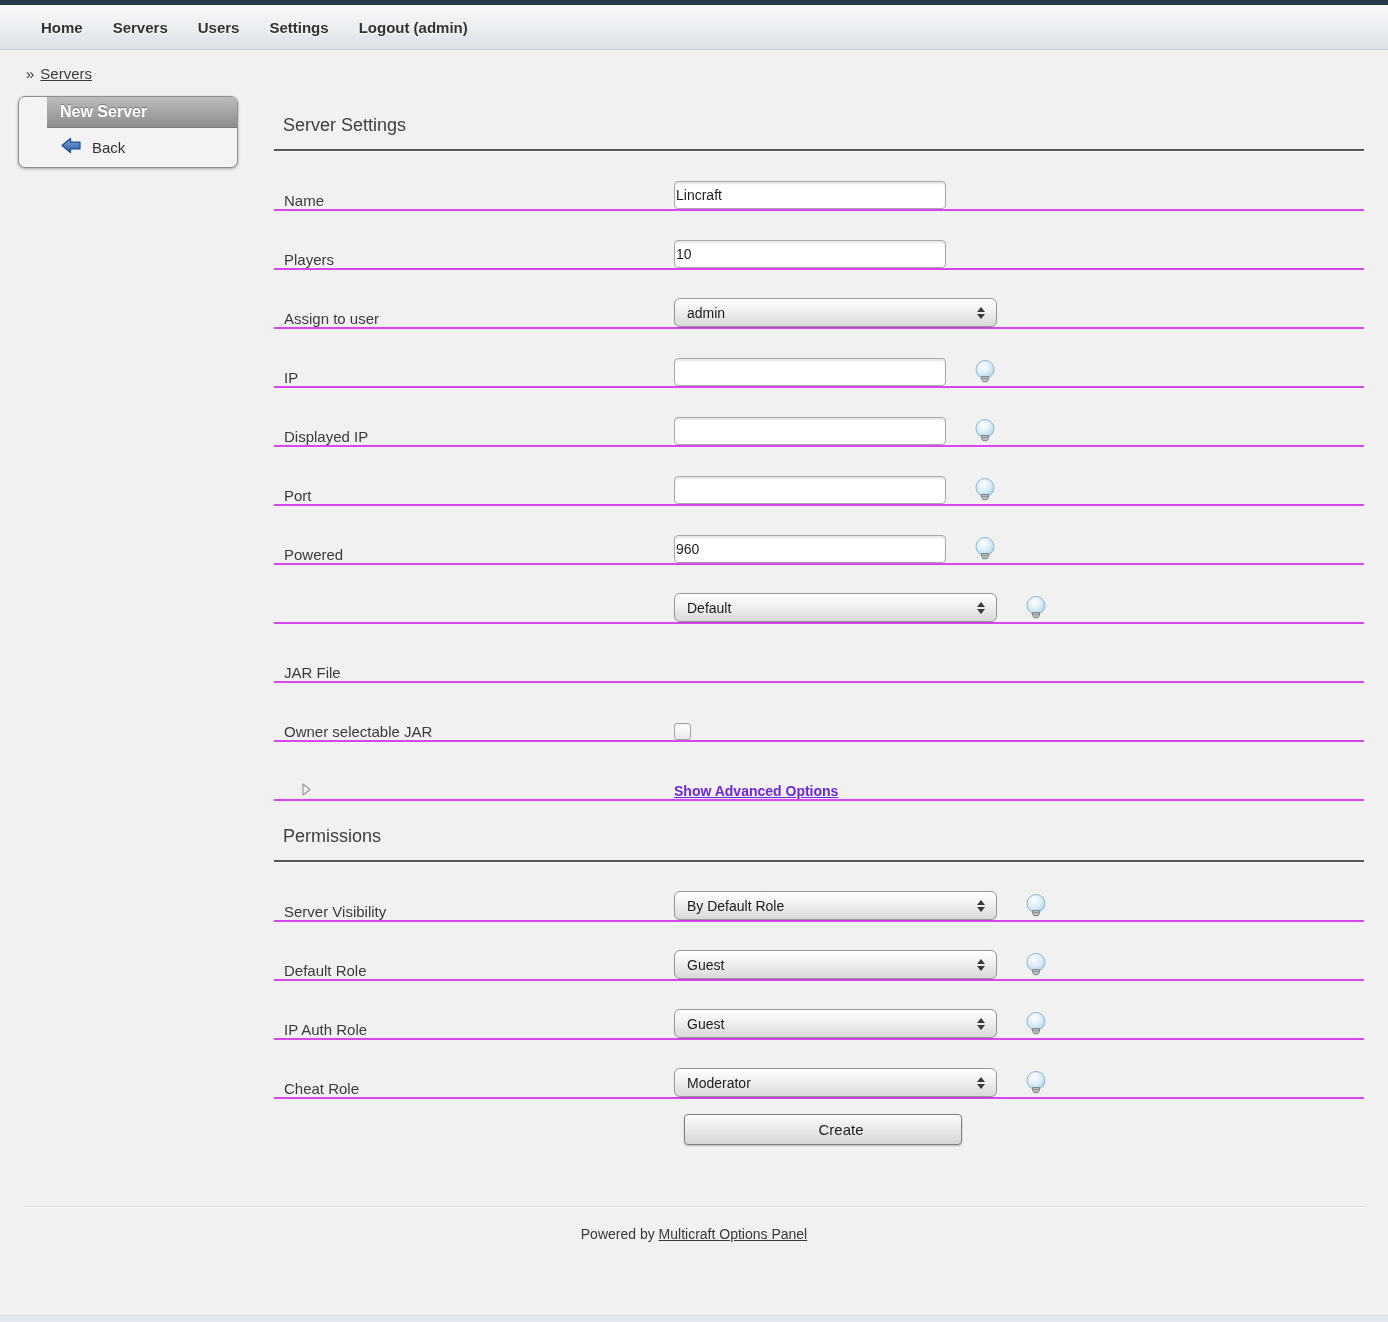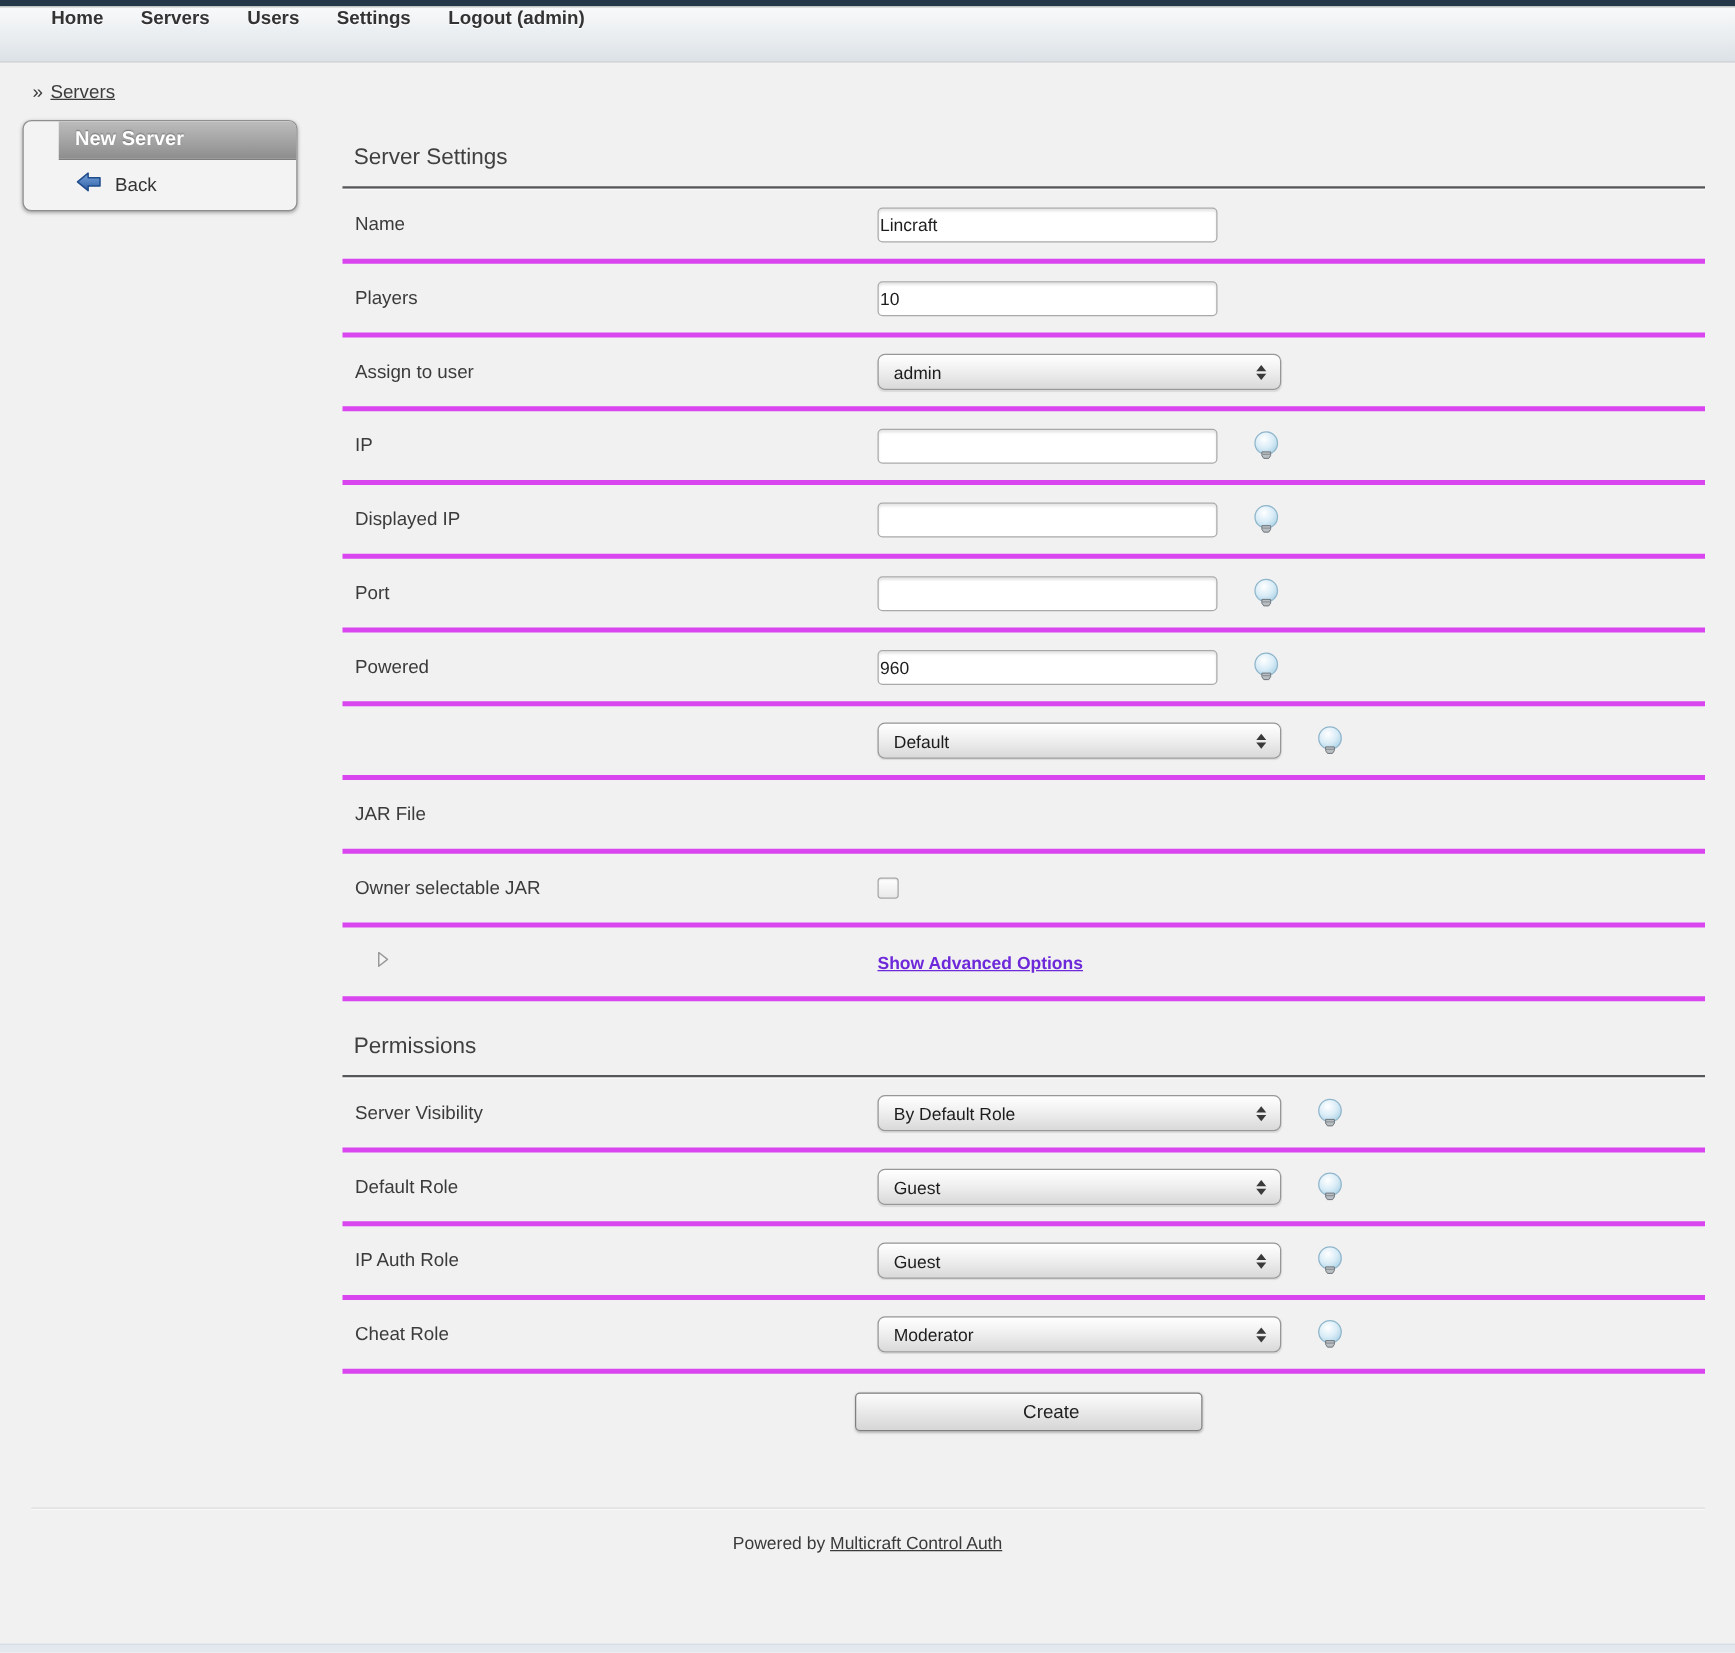--- a/index.html
+++ b/index.html
@@ -10,21 +10,21 @@
     color:#3b3b3b;
     position:relative;
     min-height:1322px;
   }
   
   .top-strip { height:6px; background:#24384a; border-bottom:1px solid #f6f2ea; }
   .navbar {
     height:44px;
     background:linear-gradient(#f8f9fa, #e9edf0 55%, #dce1e7);
     border-bottom:1px solid #c9ccd0;
-    display:flex; 
+    display:flex; align-items:center;
     padding-left:26px;
   }
   .nav-item {
     font-size:15px; font-weight:bold; color:#333;
     padding:0 15px; cursor:pointer; text-shadow:0 1px 0 #fff;
   }
   .breadcrumb { padding:15px 0 0 26px; font-size:15px; color:#3c3c3c; height:40px; }
   .breadcrumb a { color:#3c3c3c; text-decoration:underline; cursor:pointer; }
   .breadcrumb .sep { margin-right:6px; }
 
@@ -43,23 +43,22 @@
   }
   .side-row { display:flex; align-items:center; padding:9px 13px; cursor:pointer; }
   .side-row .back-label { font-size:15px; color:#333; margin-left:10px; }
 
   
   .main { margin:0 24px 0 274px; }
   .section-title { font-size:18px; font-weight:normal; color:#404040; padding:25px 0 13px 9px; }
   .section-rule { border-top:2px solid #56575b; border-bottom:1px solid #fbfbfb; height:0; }
 
   .row {
-    display:flex; align-items:center; min-height:59px;
-    border-bottom:4px solid #d946ef;
-    gap:28px;
+    display:flex; align-items:flex-end; min-height:59px;
+    border-bottom:2px solid #d946ef;
   }
   .row-label { width:400px; padding-left:10px; font-size:15px; color:#3b3b3b; flex-shrink:0; }
   .row-field { display:flex; align-items:center; }
 
   .ti {
     width:272px; height:28px; border:1px solid #a9a9a9; border-radius:4px;
     padding:0 1px; font-size:14px; color:#1d1d1d; background:#fff;
     box-shadow:inset 0 2px 2px rgba(0,0,0,.10);
     font-family:"Liberation Sans", sans-serif; outline:none;
   }
@@ -376,16 +375,16 @@
   <div class="create-row">
     <div class="create-spacer"></div>
     <button class="create-btn">Create</button>
   </div>
 
 </main>
 
 <div class="footer-rule"></div>
 <div class="footer-text">
   <span>Powered by</span>
-  <a>Multicraft Control Auth</a>
+  <a>Multicraft Options Panel</a>
 </div>
 
 <div class="bottom-strip"></div>
 
 </body></html>

